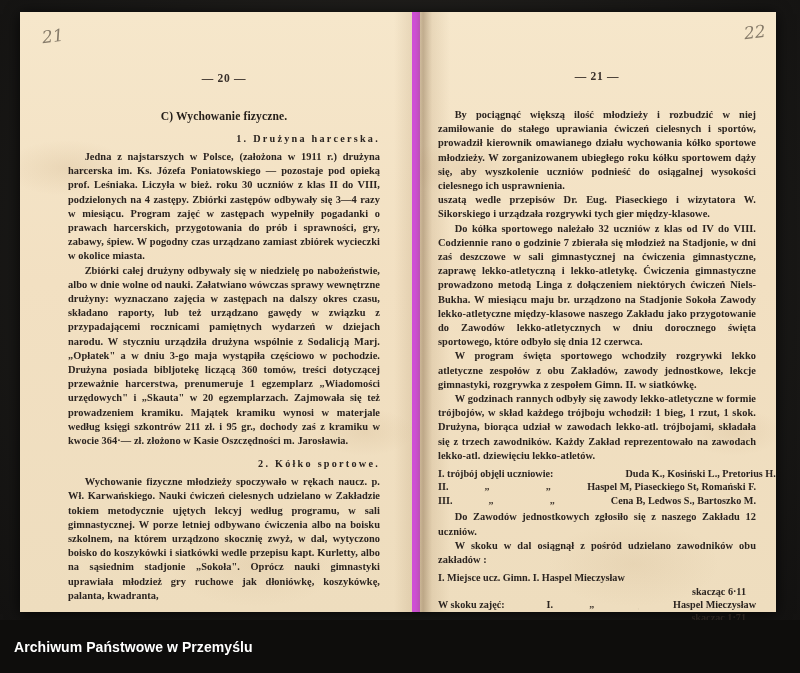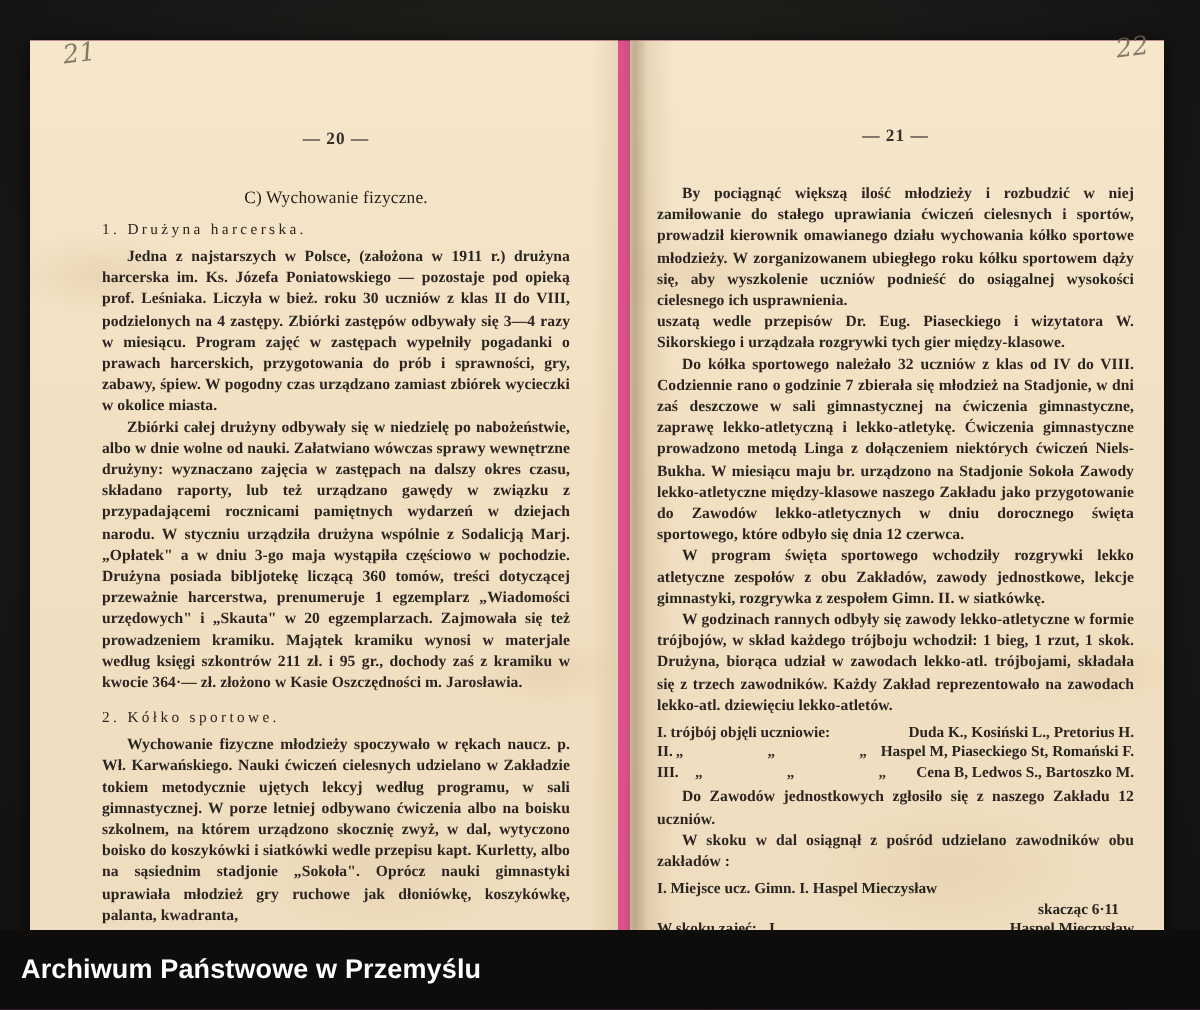--- a/index.html
+++ b/index.html
@@ -25,23 +25,22 @@
       radial-gradient(ellipse at 50% 40%, #2a2724 0%, #1a1917 60%, #121110 100%);
   }
 
   
   .book {
     position: absolute;
     left: 20px;
     top: 12px;
     width: 756px;
     height: 600px;
-    background: #ec4899;
+    background: #d946ef;
     box-shadow: 0 2px 14px rgba(0,0,0,.75);
-    margin-top: 15px;
   }
 
   
   .leaf-edge {
     position: absolute;
     top: 0;
     bottom: 0;
     width: 1px;
     background: rgba(120, 95, 62, .45);
   }
@@ -109,45 +108,46 @@
     font-weight: 700;
     letter-spacing: .005em;
   }
   p.body + p.body { margin-top: 0; }
   p.body.indent { text-indent: 1.6em; }
 
   h2.sec-head {
     margin: 11px 0 8px 0;
     text-align: center;
     font-size: 11.6px;
-    font-weight: 400;
+    font-weight: 700;
     letter-spacing: .01em;
     color: #241e19;
   }
   h3.sub-head {
     margin: 10px 0 6px 0;
-    text-align: left;
+    text-align: right;
     font-size: 10.2px;
-    font-weight: 400;
+    font-weight: 700;
     letter-spacing: .22em;
     color: #2b2420;
   }
 
   
   .results {
     margin-top: 4px;
     font-size: 10.2px;
     line-height: 13.4px;
     font-weight: 700;
     color: #2b2420;
   }
   .res-row {
     display: flex;
     align-items: baseline;
     white-space: pre;
+    gap: 34px;
   }
   .res-lead { flex: 0 0 auto; }
   .res-dots {
     flex: 1 1 auto;
     overflow: hidden;
     text-align: center;
     letter-spacing: .9em;
     padding: 0 2px;
     color: #3a312a;
   }
@@ -181,21 +181,21 @@
     height: 53px;
     background: #0e0d0c;
     display: flex;
     align-items: center;
     padding-left: 14px;
     box-sizing: border-box;
   }
   .watermark span {
     color: #ffffff;
     font-family: "Liberation Sans", sans-serif;
-    font-size: 18px;
+    font-size: 14px;
     font-weight: 700;
     letter-spacing: .005em;
   }
 </style>
 </head>
 <body>
 
 <div id="scan">
 
   <div class="surround"></div>

